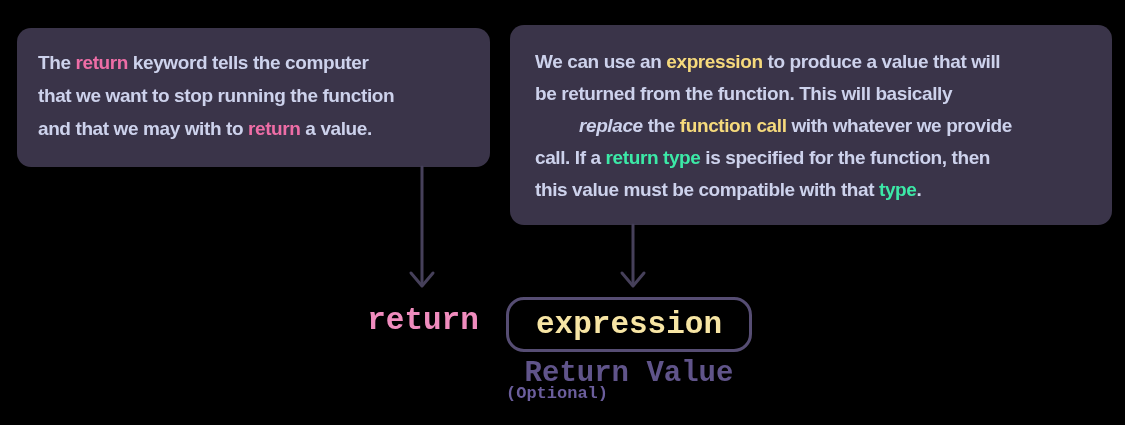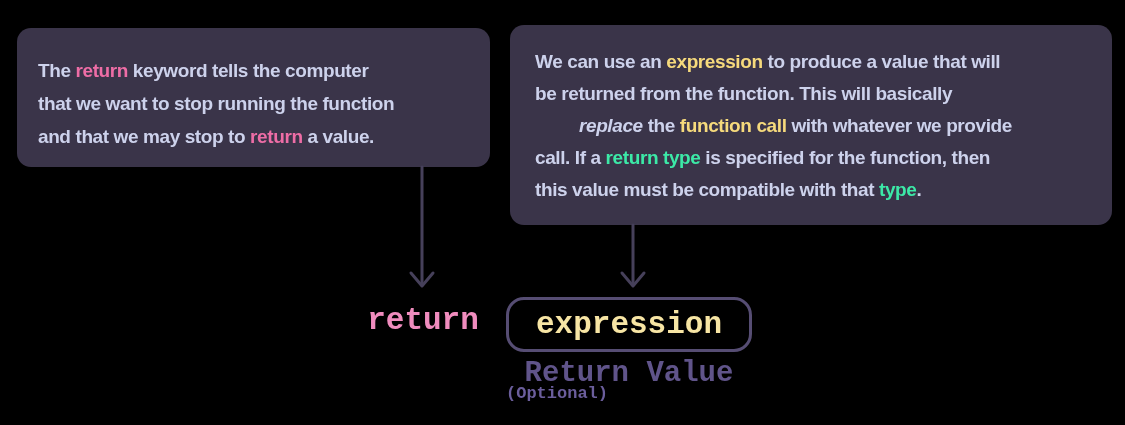--- a/index.html
+++ b/index.html
@@ -35,21 +35,21 @@
     box-sizing: border-box;
     color: var(--text);
     font-weight: 700;
     font-size: 19px;
     letter-spacing: -0.4px;
   }
   .note-card .line { white-space: nowrap; }
   .note-left {
     left: 17px; top: 28px;
     width: 473px; height: 139px;
-    padding: 26px 0 0 21px;
+    padding: 18px 0 0 21px;
   }
   .note-left .line { line-height: 33px; }
   .note-right {
     left: 510px; top: 25px;
     width: 602px; height: 200px;
     padding: 21px 0 8px 25px;
   }
   .note-right .line { line-height: 32px; }
   .kw-pink   { color: var(--pink); }
   .kw-yellow { color: var(--yellow); }
@@ -103,21 +103,21 @@
   }
 </style>
 </head>
 <body>
 
 <div class="canvas">
 
   <div class="note-card note-left">
       <div class="line"><span>The </span><span class="kw-pink">return</span><span> keyword tells the computer</span></div>
       <div class="line"><span>that we want to stop running the function</span></div>
-      <div class="line"><span>and that we may stop to </span><span class="kw-pink">return</span><span> a value.</span></div>
+      <div class="line"><span>and that we may with to </span><span class="kw-pink">return</span><span> a value.</span></div>
     </div>
 
   <div class="note-card note-right">
       <div class="line"><span>We can use an </span><span class="kw-yellow">expression</span><span> to produce a value that will</span></div>
       <div class="line"><span>be returned from the function. This will basically</span></div>
       <div class="line"><span class="italic">replace</span><span> the </span><span class="kw-yellow">function call</span><span> with whatever we provide</span></div>
       <div class="line"><span>call. If a </span><span class="kw-green">return type</span><span> is specified for the function, then</span></div>
       <div class="line"><span>this value must be compatible with that </span><span class="kw-green">type</span><span>.</span></div>
     </div>
 

